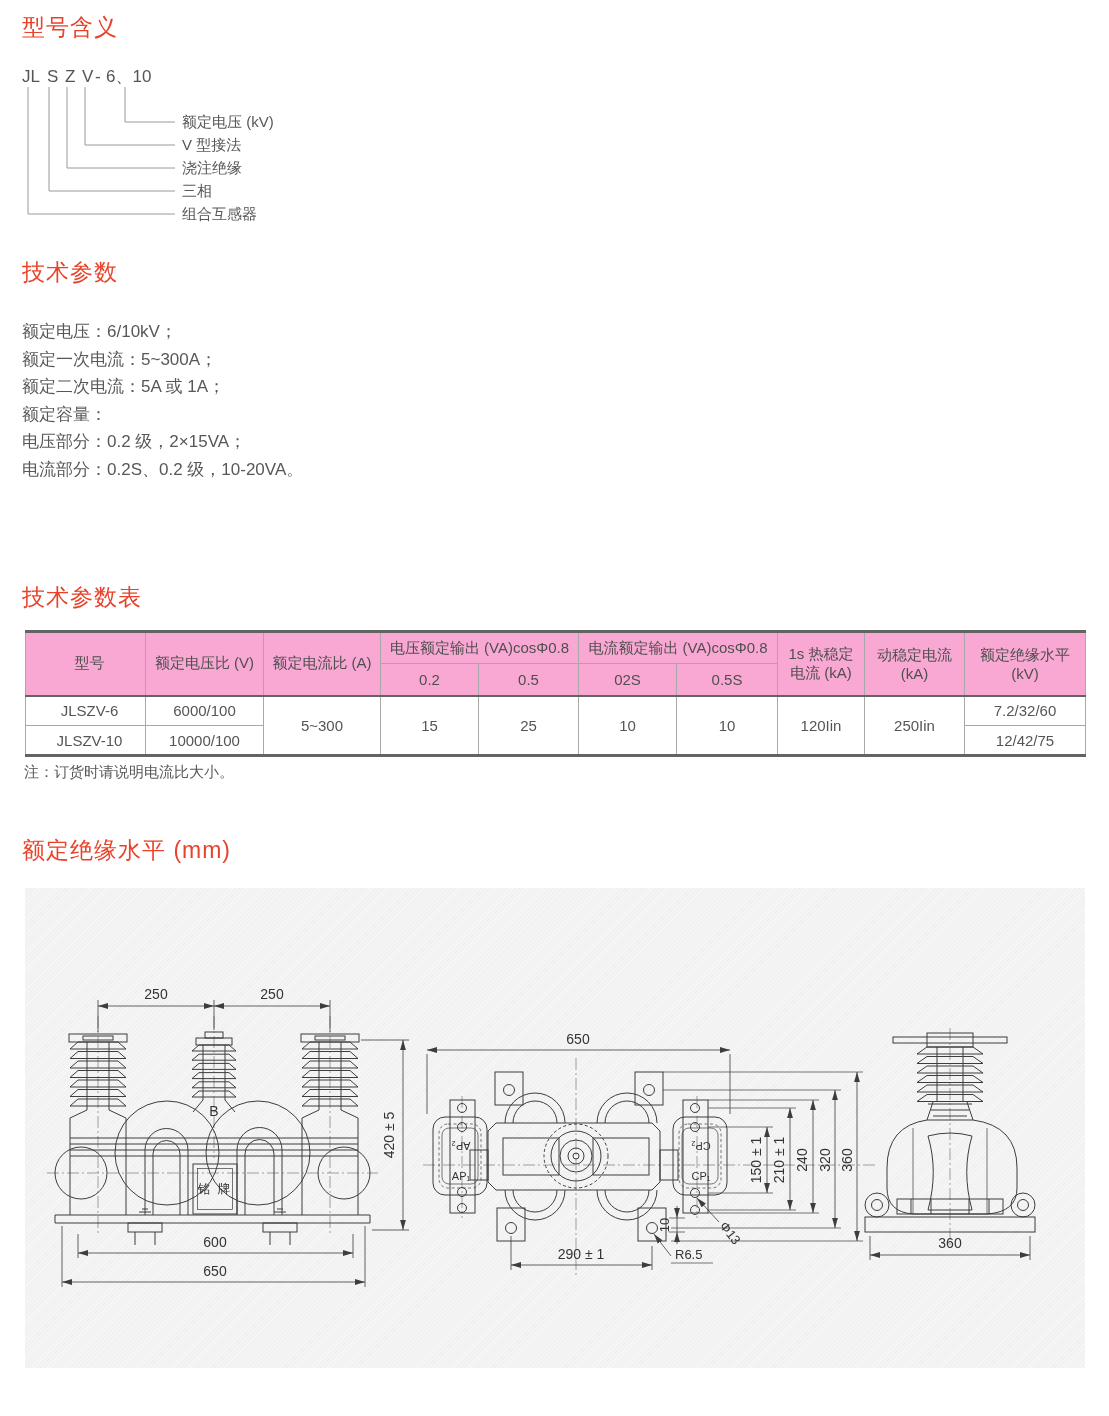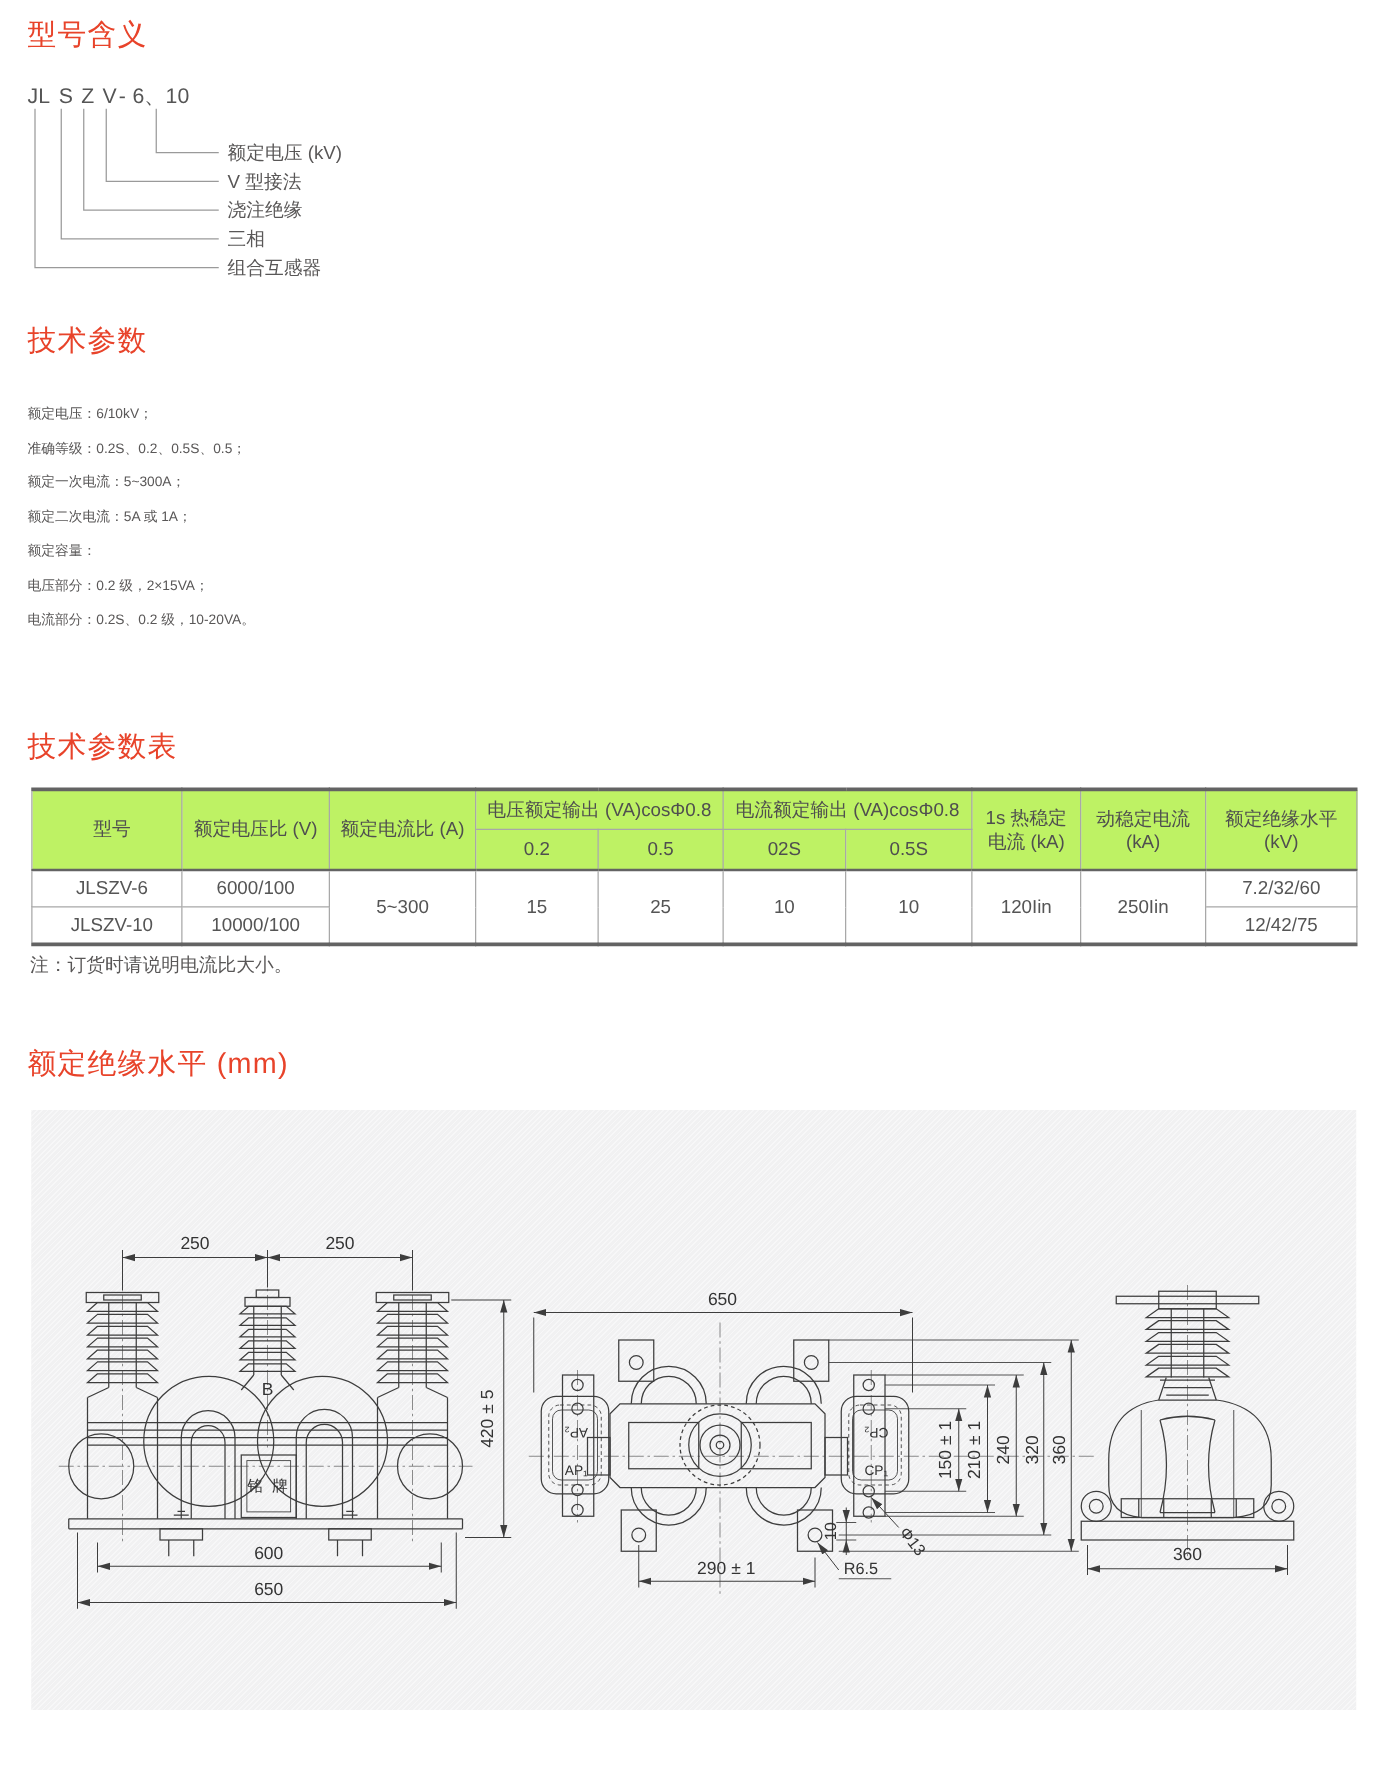--- a/index.html
+++ b/index.html
@@ -1,25 +1,25 @@
 <!DOCTYPE html>
 <html><head>
 <meta charset="utf-8">
 <style>
   html,body{margin:0;padding:0;background:#ffffff;}
   .page{position:relative;width:1109px;height:1368px;background:#fff;overflow:hidden;
         font-family:"Liberation Sans","DejaVu Sans",sans-serif;color:#595757;}
   .abs{position:absolute;}
   h2.sec{position:absolute;left:22px;margin:0;color:#e8432a;font-size:23px;font-weight:500;letter-spacing:1px;}
-  .params{left:22px;font-size:11px;line-height:27.5px;color:#595757;}
+  .params{left:22px;font-size:17px;line-height:27.5px;color:#595757;}
   .note{left:24px;font-size:15px;color:#595757;}
   table.spec{position:absolute;left:25px;top:630px;width:1060px;border-collapse:collapse;table-layout:fixed;
              font-size:15px;color:#555;border-top:3px solid #636363;border-bottom:3px solid #636363;}
   .spec th,.spec td{border:1px solid #a8a8a8;font-weight:normal;text-align:center;padding:0 4px;}
-  .spec thead th{background:#bef264;color:#4f4f4f;}
+  .spec thead th{background:#f9a8d4;color:#4f4f4f;}
   .spec thead tr+tr th{border-bottom:2px solid #636363;}
   .spec thead th[rowspan]{border-bottom:2px solid #636363;}
   .spec thead tr{height:32px;}
   .spec tbody tr{height:30px;}
   .spec .lft{text-align:center;padding-left:12px;}
   .spec .nw{white-space:nowrap;}
   .panel{left:25px;top:888px;width:1060px;height:522px;background-color:#f1f1f2;
          background-image:repeating-linear-gradient(135deg,rgba(255,255,255,.45) 0 1px,transparent 1px 3px);}
   
   svg text.code{fill:#555;font-size:17px;}
@@ -58,21 +58,20 @@
     <text class="lbl" x="162" y="69">额定电压 (kV)</text>
     <text class="lbl" x="162" y="92">V 型接法</text>
     <text class="lbl" x="162" y="115">浇注绝缘</text>
     <text class="lbl" x="162" y="138">三相</text>
     <text class="lbl" x="162" y="161">组合互感器</text>
   </svg>
 
   <h2 class="sec" style="top:257px">技术参数</h2>
   <div class="abs params" style="top:318px">
     <div>额定电压：6/10kV；</div>
-    <div>准确等级：0.2S、0.2、0.5S、0.5；</div>
     <div>额定一次电流：5~300A；</div>
     <div>额定二次电流：5A 或 1A；</div>
     <div>额定容量：</div>
     <div>电压部分：0.2 级，2×15VA；</div>
     <div>电流部分：0.2S、0.2 级，10-20VA。</div>
   </div>
 
   <h2 class="sec" style="top:582px">技术参数表</h2>
 
   <table class="spec">

